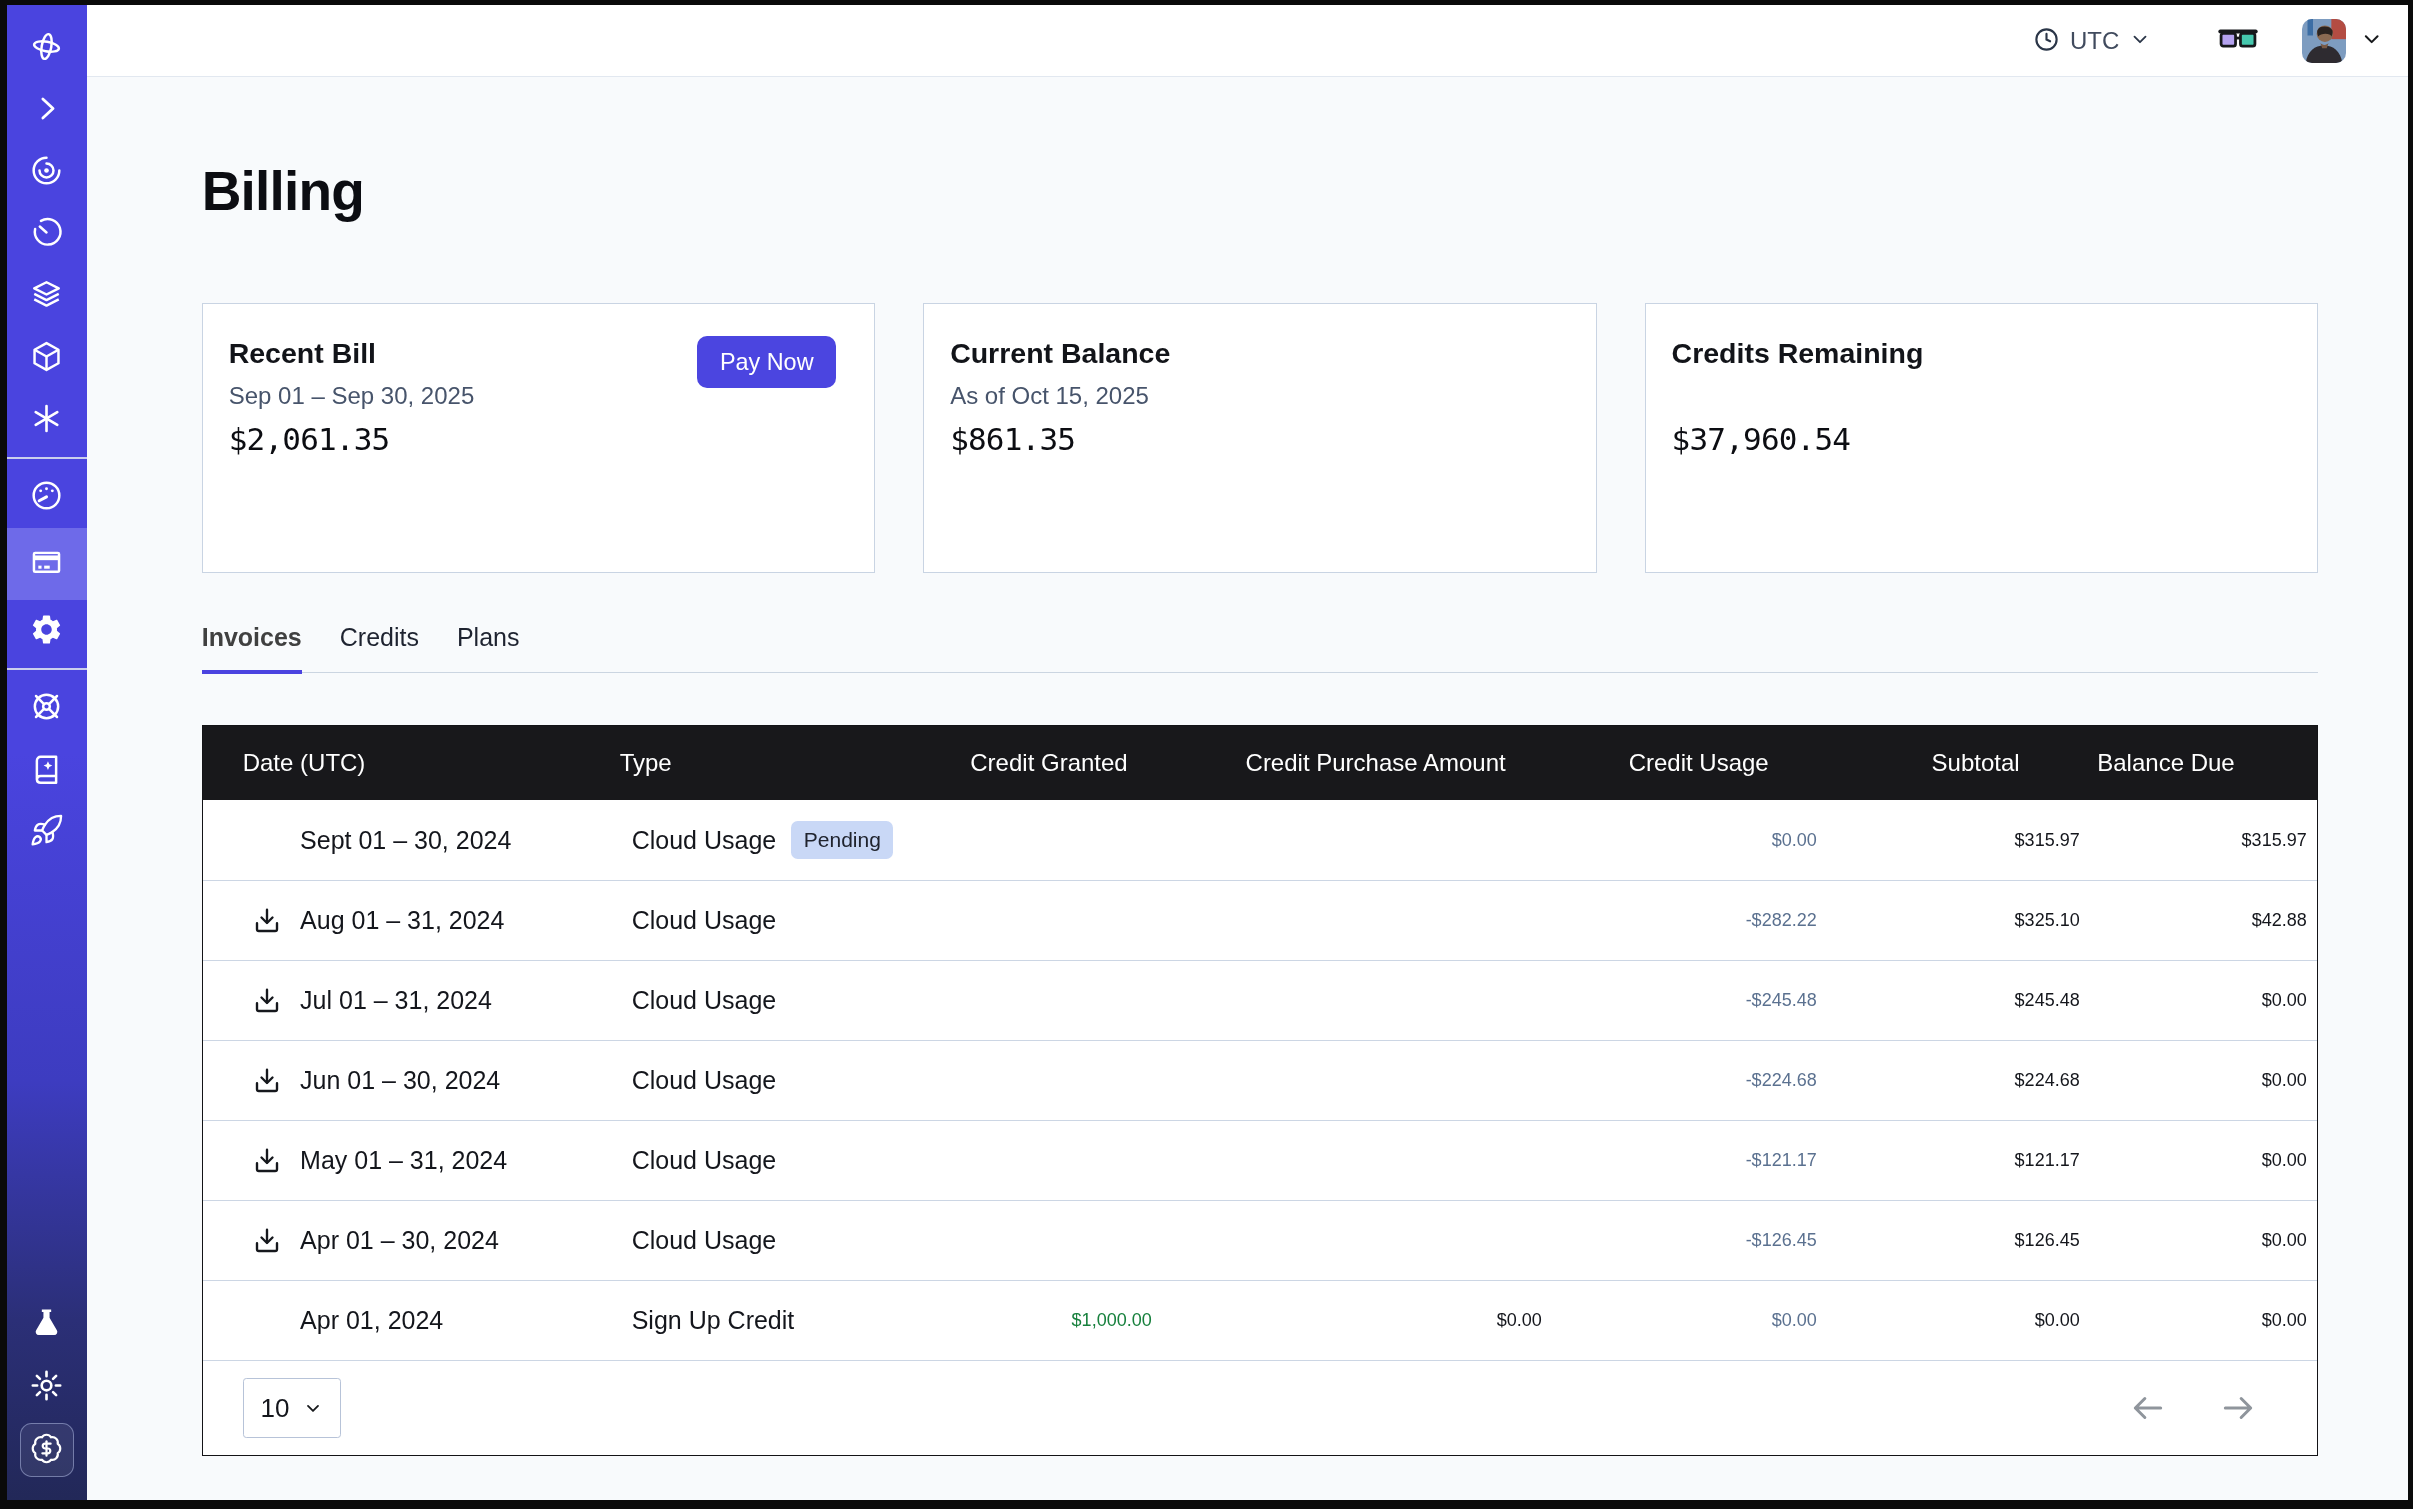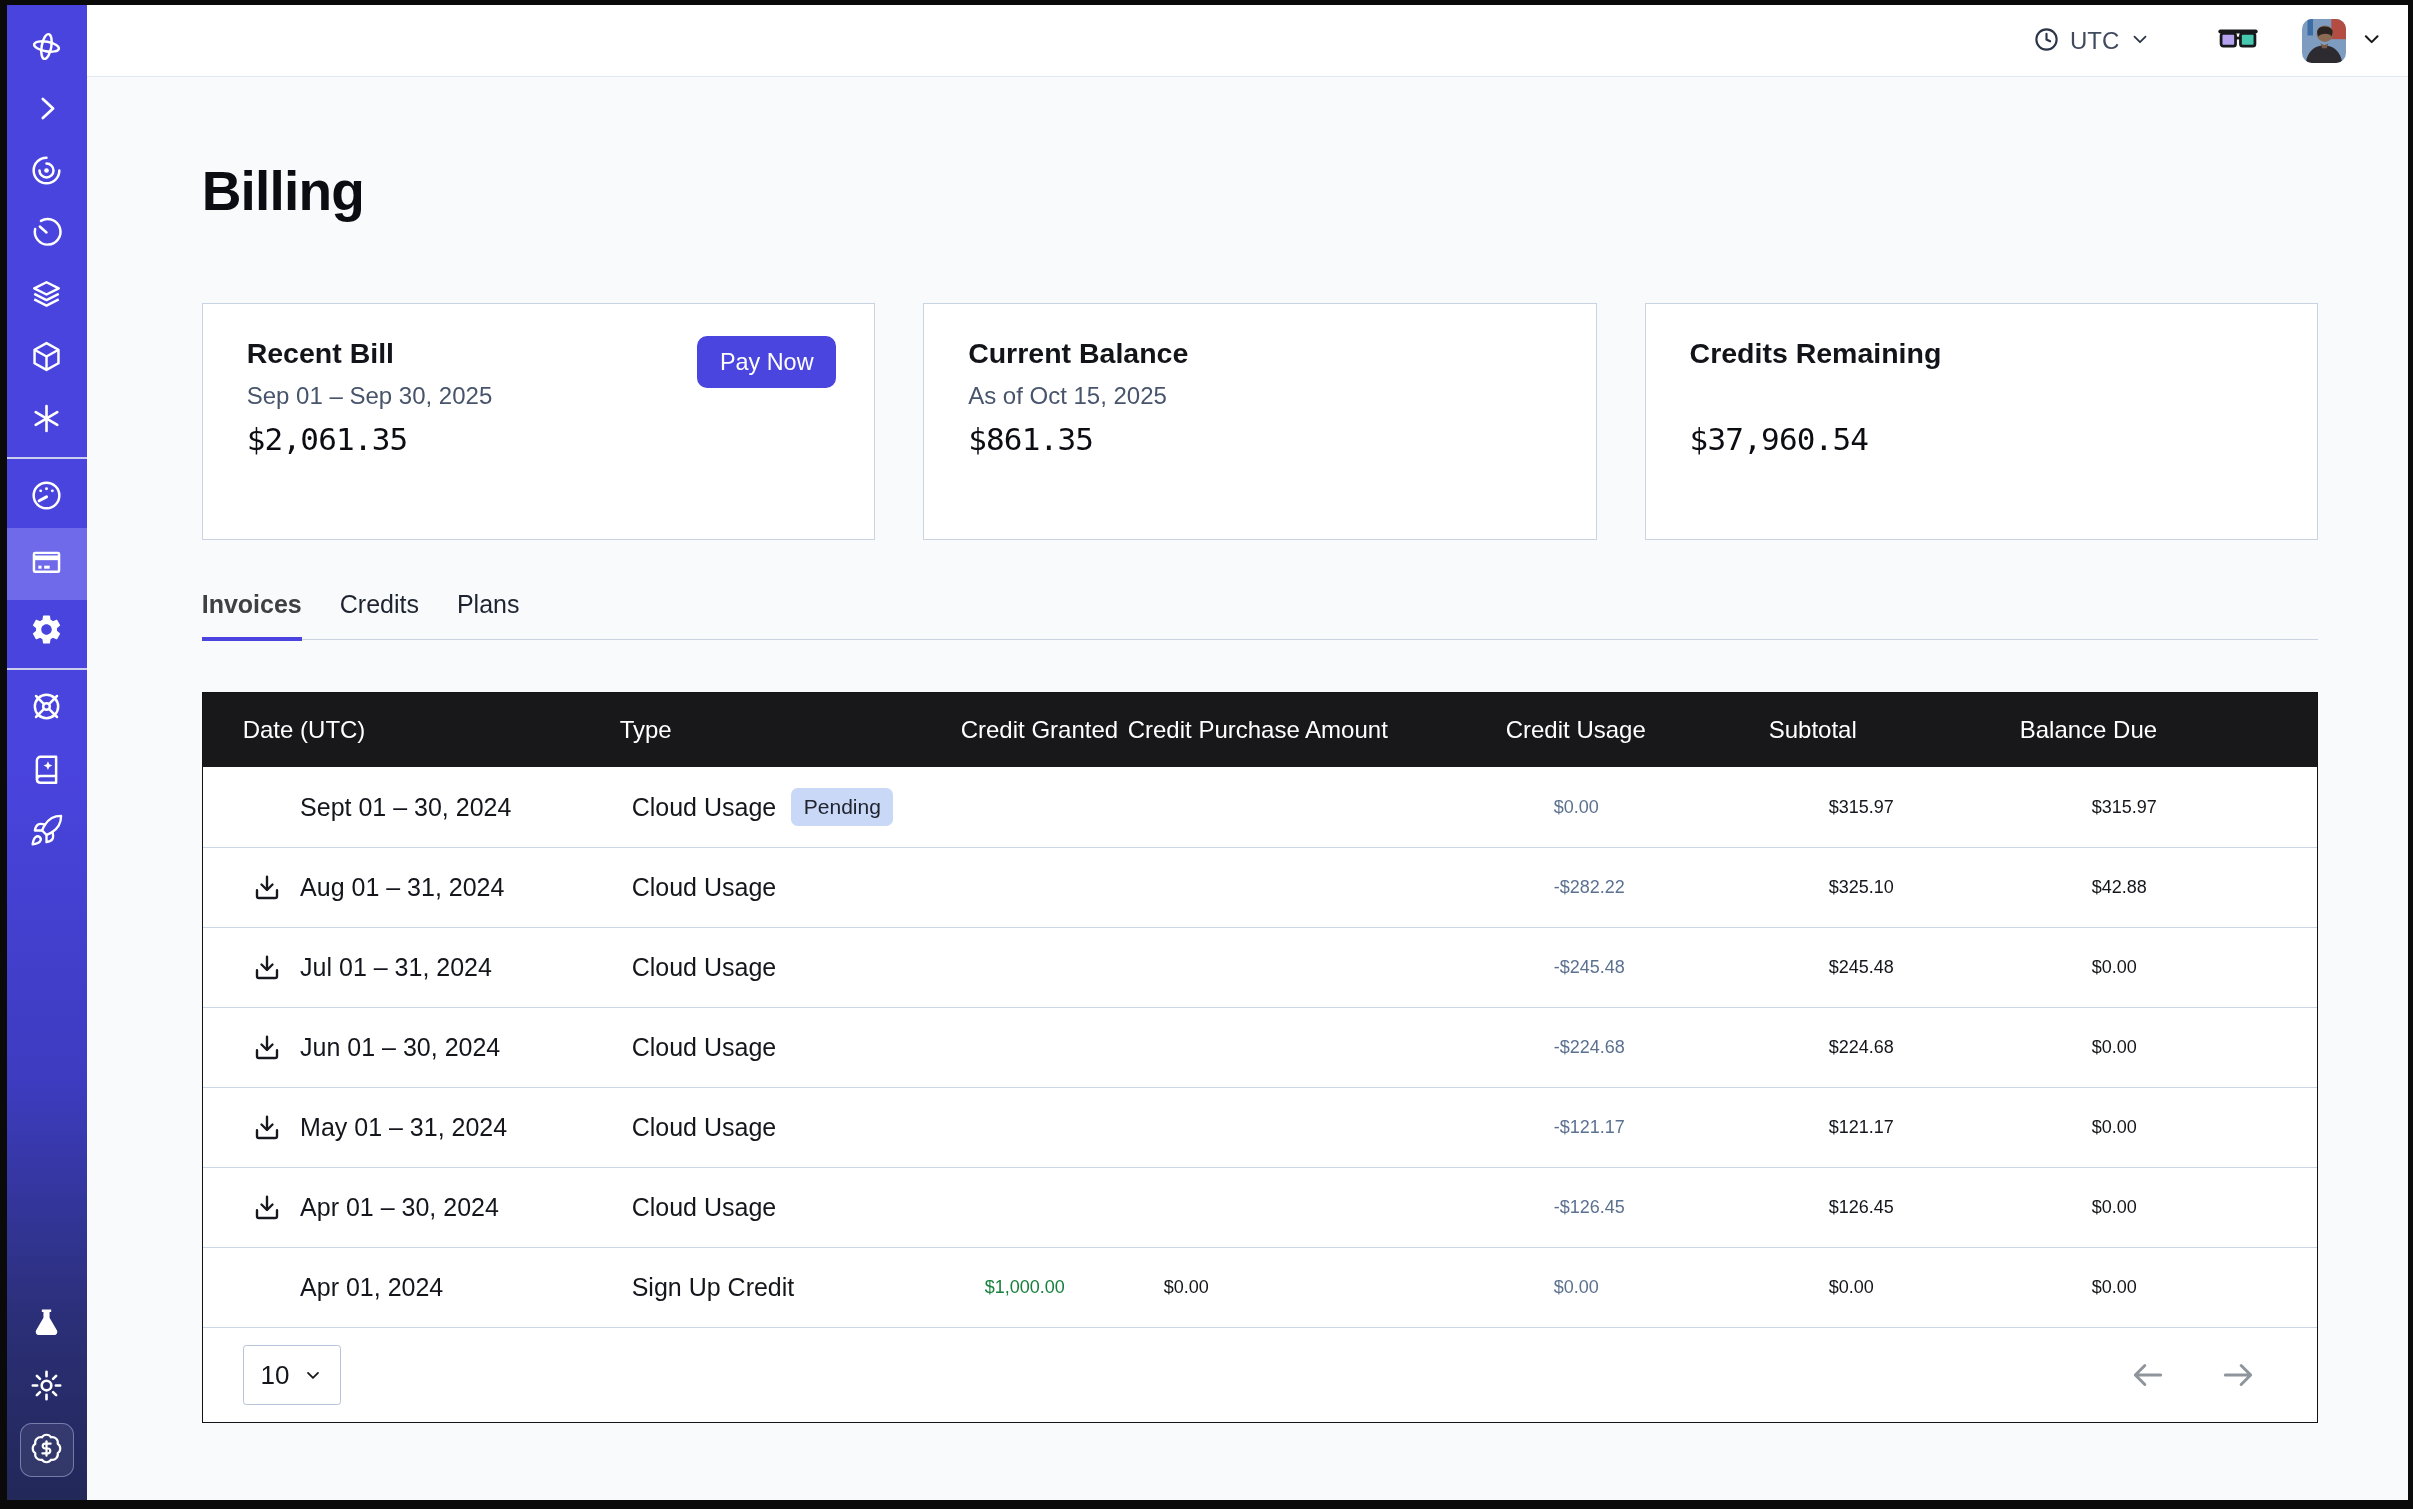--- a/index.html
+++ b/index.html
@@ -35,21 +35,21 @@
   .tz-group { display: flex; align-items: center; gap: 10px; margin-right: 67px; cursor: pointer; }
   .tz-label { font-size: 24px; color: #414b5e; }
   .glasses { margin-right: 44px; cursor: pointer; display: flex; }
   .avatar { width: 44px; height: 44px; border-radius: 10px; overflow: hidden; margin-right: 13.4px; cursor: pointer; }
   .content { flex: 1; background: #f8fafc; padding: 0 90px 0 115px; overflow: hidden; }
 
   h1.page-title { margin-top: 82px; font-size: 55px; font-weight: 700; letter-spacing: -0.8px; color: #0c0d12; }
 
   
   .cards { display: flex; gap: 48px; margin-top: 80px; }
-  .card { flex: 1; height: 237px; background: #ffffff; border: 1.7px solid #c9d4e3; padding: 33px 44px; position: relative; }
+  .card { flex: 1; height: 270px; background: #ffffff; border: 1.7px solid #c9d4e3; padding: 33px 26px; position: relative; }
   .card-title { font-size: 28.5px; font-weight: 600; color: #121419; }
   .card-sub { font-size: 24px; color: #47546b; margin-top: 11.7px; }
   .card-head { height: 84px; }
   .card-amount { font-family: "DejaVu Sans Mono", monospace; font-size: 31px; color: #0c0d12; letter-spacing: -0.8px; }
   .pay-btn {
     position: absolute; top: 32px; right: 38px; background: #4b45e0; color: #fff;
     font-size: 23.4px; padding: 12.6px 22.6px; border: none; border-radius: 10px; cursor: pointer;
     font-family: "Liberation Sans", sans-serif;
   }
 
@@ -61,21 +61,21 @@
   
   .invoice-table { margin-top: 52px; border: 1.7px solid #131316; background: #fff; }
   .thead, .trow {
     display: grid;
     grid-template-columns: 417px 341px 167px 378px 263px 251px 295px;
     align-items: center;
   }
   .thead { background: #18181b; color: #ffffff; height: 74px; font-size: 24px; font-weight: 500; }
   .trow { height: 80px; background: #ffffff; border-top: 1.7px solid #ccd6e4; font-size: 25px; color: #14161c; gap: 12px; }
   .trow:first-of-type { border-top: none; }
-  .cell-r { }
+  .cell-r { text-align: right; }
   .pad-last { padding-right: 80px; }
   .c-date { display: flex; align-items: center; padding-left: 49px; }
   .th-date { padding-left: 40px; }
   .dl-slot { width: 30px; height: 30px; margin-right: 18.4px; flex: 0 0 30px; display: flex; align-items: center; cursor: pointer; }
   .dl-slot svg { width: 30px; height: 30px; }
   .c-type { display: flex; align-items: center; }
   .badge {
     margin-left: 15px; background: #c9d8f6; color: #20242e; font-size: 21px;
     padding: 6.7px 12.6px; border-radius: 6.7px; display: none;
   }

